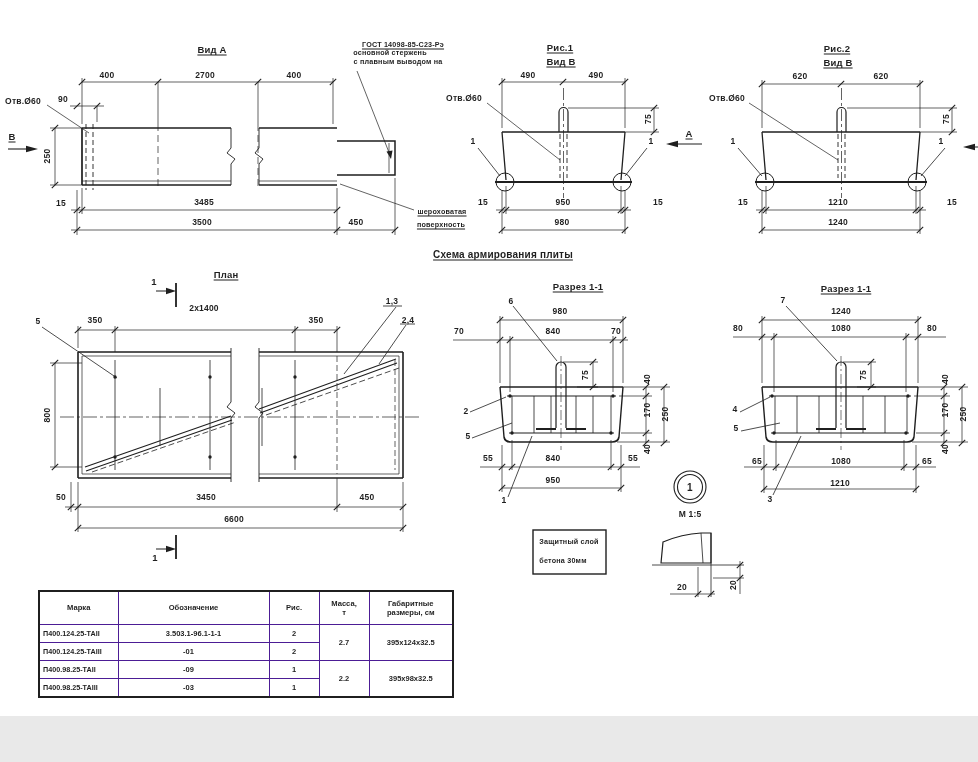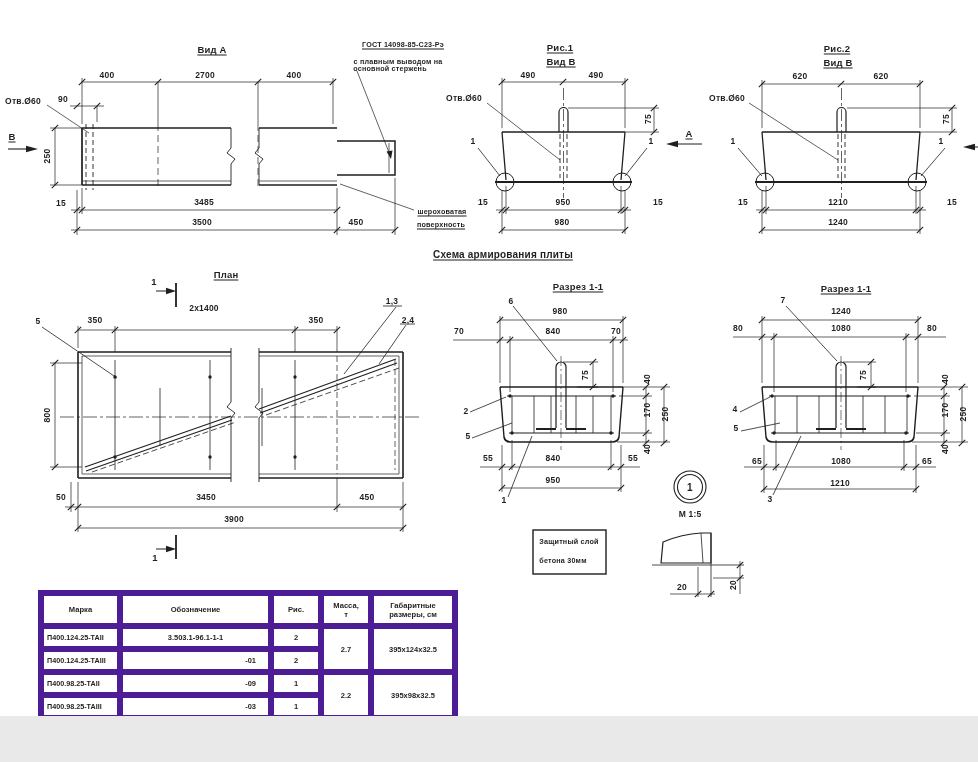--- a/index.html
+++ b/index.html
@@ -9,25 +9,25 @@
   .t{position:absolute;transform:translate(-50%,-50%);font:bold 8.5px "Liberation Sans","DejaVu Sans",sans-serif;
      color:#1f1f1f;white-space:nowrap;letter-spacing:.2px;z-index:2}
   .v{transform:translate(-50%,-50%) rotate(-90deg)}
   .s9{font-size:9.5px}
   .s7{font-size:7.2px}
   .s10{font-size:10px}
   .u{text-decoration:underline;text-underline-offset:2px}
   .it{}
   #spec-table{position:absolute;left:38px;top:590px;width:414px;border-collapse:collapse;
               border:2px solid #1f1f1f;table-layout:fixed;z-index:2}
-  #spec-table th,#spec-table td{border:6px solid #4c1d95;font:bold 7.5px "Liberation Sans","DejaVu Sans",sans-serif;
+  #spec-table th,#spec-table td{border:1px solid #4c1d95;font:bold 7.5px "Liberation Sans","DejaVu Sans",sans-serif;
               color:#1f1f1f;text-align:center;vertical-align:middle;padding:4px 2px;overflow:hidden}
   #spec-table th{white-space:pre-line;font-size:7.6px}
   #spec-table td.mk{text-align:left;padding-left:3px;font-size:7.2px}
-  #spec-table td.des-r{text-align:right;padding-right:12px}
+  #spec-table td.des-r{text-align:center;padding-right:12px}
 </style>
 </head>
 <body>
 
 <div id="sheet">
 
 <svg id="lines" width="978" height="762" viewBox="0 0 978 762">
   <defs>
     <path id="tk" d="M-3.2,3.2 L3.2,-3.2" stroke="#1f1f1f" stroke-width="1.1"></path>
     <circle id="dot" r="1.7" fill="#1f1f1f" stroke="none"></circle>
@@ -263,21 +263,21 @@
     <use href="#tk" x="698" y="594"></use>
         <use href="#tk" x="711" y="594"></use>
     <use href="#tk" x="740" y="565"></use>
         <use href="#tk" x="740" y="578"></use>
   </g>
 </svg>
 
 <span class="t s9 u" style="left:212px;top:49px">Вид А</span>
 <span class="t s7 u" style="left:403px;top:44px">ГОСТ 14098-85-С23-Рэ</span>
 <span class="t s7" style="left:398px;top:61px">с плавным выводом на</span>
-<span class="t s7" style="left:390px;top:68px">основной стержень</span>
+<span class="t s7" style="left:390px;top:52px">основной стержень</span>
 <span class="t" style="left:107px;top:75px">400</span>
 <span class="t" style="left:205px;top:75px">2700</span>
 <span class="t" style="left:294px;top:75px">400</span>
 <span class="t" style="left:63px;top:99px">90</span>
 <span class="t" style="left:23px;top:101px">Отв.Ø60</span>
 <span class="t s9 u" style="left:12px;top:136px">В</span>
 <span class="t v" style="left:47px;top:156px">250</span>
 <span class="t" style="left:61px;top:203px">15</span>
 <span class="t" style="left:204px;top:202px">3485</span>
 <span class="t" style="left:202px;top:222px">3500</span>
@@ -320,21 +320,21 @@
 <span class="t" style="left:38px;top:321px">5</span>
 <span class="t" style="left:95px;top:320px">350</span>
 <span class="t" style="left:204px;top:308px">2x1400</span>
 <span class="t" style="left:316px;top:320px">350</span>
 <span class="t" style="left:392px;top:301px">1,3</span>
 <span class="t" style="left:408px;top:320px">2,4</span>
 <span class="t v" style="left:47px;top:415px">800</span>
 <span class="t" style="left:61px;top:497px">50</span>
 <span class="t" style="left:206px;top:497px">3450</span>
 <span class="t" style="left:367px;top:497px">450</span>
-<span class="t" style="left:234px;top:519px">3900</span>
+<span class="t" style="left:234px;top:519px">6600</span>
 
 <span class="t s9 u" style="left:578px;top:286px">Разрез 1-1</span>
 <span class="t" style="left:511px;top:301px">6</span>
 <span class="t" style="left:560px;top:311px">980</span>
 <span class="t" style="left:459px;top:331px">70</span>
 <span class="t" style="left:553px;top:331px">840</span>
 <span class="t" style="left:616px;top:331px">70</span>
 <span class="t v" style="left:585px;top:375px">75</span>
 <span class="t" style="left:466px;top:411px">2</span>
 <span class="t" style="left:468px;top:436px">5</span>

